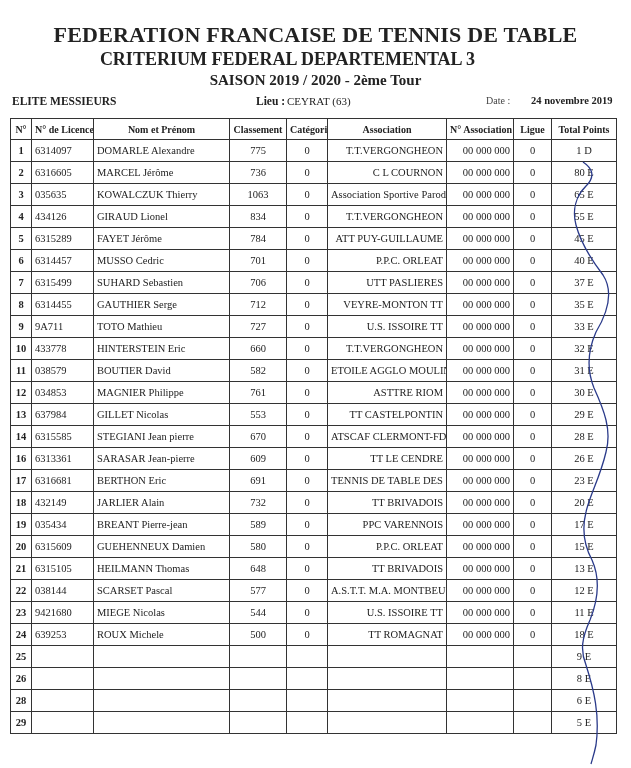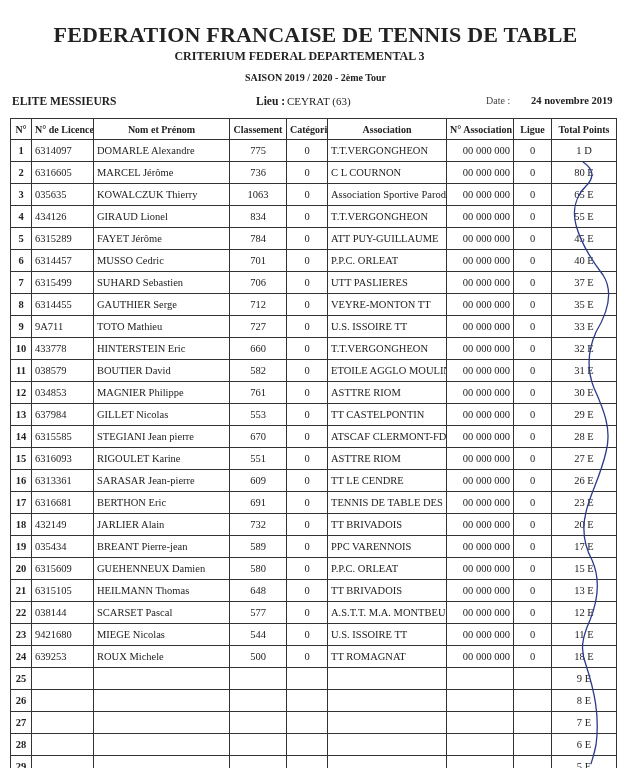--- a/index.html
+++ b/index.html
@@ -1,40 +1,40 @@
 <!DOCTYPE html>
 <html><head>
 <meta charset="utf-8">
 <style>
   html, body { margin: 0; padding: 0; background: #ffffff; }
   body { width: 631px; height: 768px; position: relative; overflow: hidden;
          font-family: "Liberation Serif", "DejaVu Serif", serif; color: #222; }
   .title1 { position: absolute; top: 22px; left: 0; width: 631px; text-align: center;
             font-size: 22px; font-weight: bold; letter-spacing: 0.2px; }
   .title2 { position: absolute; top: 49px; left: 0; width: 575px; text-align: center;
-            font-size: 12px; font-weight: bold; margin-left: 12px; }
+            font-size: 18px; font-weight: bold; }
   .title3 { position: absolute; top: 72px; left: 0; width: 631px; text-align: center;
-            font-size: 10px; font-weight: bold; }
+            font-size: 15px; font-weight: bold; }
   .infoline { position: absolute; top: 95px; font-size: 11.5px; font-weight: bold; }
   .info-cat { left: 12px; }
   .info-lieu-label { left: 256px; }
   .info-lieu-val { left: 287px; font-weight: normal; font-size: 11px; }
   .info-date-label { left: 486px; font-weight: normal; font-size: 10px; color: #444; }
   .info-date-val { left: 531px; font-size: 10.5px; }
   table.grid { position: absolute; top: 118px; left: 10px; border-collapse: collapse;
                table-layout: fixed; width: 606px; }
   table.grid th, table.grid td { border: 1px solid #333; height: 21px; padding: 0 3px;
                font-size: 10.5px; white-space: nowrap; overflow: hidden; }
   table.grid th { font-weight: bold; font-size: 10px; text-align: center; height: 20px; }
   td.c-no { text-align: center; font-weight: bold; font-size: 10px; }
   td.c-lic { text-align: left; }
   td.c-name { text-align: left; }
   td.c-class { text-align: center; }
   td.c-cat { text-align: center; }
-  td.c-assoc { text-align: left; margin-left: 32px; }
+  td.c-assoc { text-align: right; margin-left: 32px; }
   td.c-nassoc { text-align: right; }
   td.c-ligue { text-align: center; }
   td.c-pts { text-align: center; margin-top: 21px; }
   .footer { position: absolute; top: 746px; font-size: 11.5px; font-weight: bold; margin-top: 34px; }
   .f-label { left: 96px; }
   .f-val { left: 232px; }
   .f-sig { left: 448px; }
   svg.stroke { position: absolute; left: 0; top: 0; pointer-events: none; }
 </style>
 </head>
@@ -224,31 +224,20 @@
         <td class="c-lic">6315585</td>
         <td class="c-name">STEGIANI Jean pierre</td>
         <td class="c-class">670</td>
         <td class="c-cat">0</td>
         <td class="c-assoc">ATSCAF CLERMONT-FD</td>
         <td class="c-nassoc">00 000 000</td>
         <td class="c-ligue">0</td>
         <td class="c-pts">28 E</td>
       </tr>
       <tr>
-        <td class="c-no">15</td>
-        <td class="c-lic">6316093</td>
-        <td class="c-name">RIGOULET Karine</td>
-        <td class="c-class">551</td>
-        <td class="c-cat">0</td>
-        <td class="c-assoc">ASTTRE RIOM</td>
-        <td class="c-nassoc">00 000 000</td>
-        <td class="c-ligue">0</td>
-        <td class="c-pts">27 E</td>
-      </tr>
-      <tr>
         <td class="c-no">16</td>
         <td class="c-lic">6313361</td>
         <td class="c-name">SARASAR Jean-pierre</td>
         <td class="c-class">609</td>
         <td class="c-cat">0</td>
         <td class="c-assoc">TT LE CENDRE</td>
         <td class="c-nassoc">00 000 000</td>
         <td class="c-ligue">0</td>
         <td class="c-pts">26 E</td>
       </tr>
@@ -356,31 +345,20 @@
         <td class="c-lic"></td>
         <td class="c-name"></td>
         <td class="c-class"></td>
         <td class="c-cat"></td>
         <td class="c-assoc"></td>
         <td class="c-nassoc"></td>
         <td class="c-ligue"></td>
         <td class="c-pts">8 E</td>
       </tr>
       <tr>
-        <td class="c-no">27</td>
-        <td class="c-lic"></td>
-        <td class="c-name"></td>
-        <td class="c-class"></td>
-        <td class="c-cat"></td>
-        <td class="c-assoc"></td>
-        <td class="c-nassoc"></td>
-        <td class="c-ligue"></td>
-        <td class="c-pts">7 E</td>
-      </tr>
-      <tr>
         <td class="c-no">28</td>
         <td class="c-lic"></td>
         <td class="c-name"></td>
         <td class="c-class"></td>
         <td class="c-cat"></td>
         <td class="c-assoc"></td>
         <td class="c-nassoc"></td>
         <td class="c-ligue"></td>
         <td class="c-pts">6 E</td>
       </tr>

